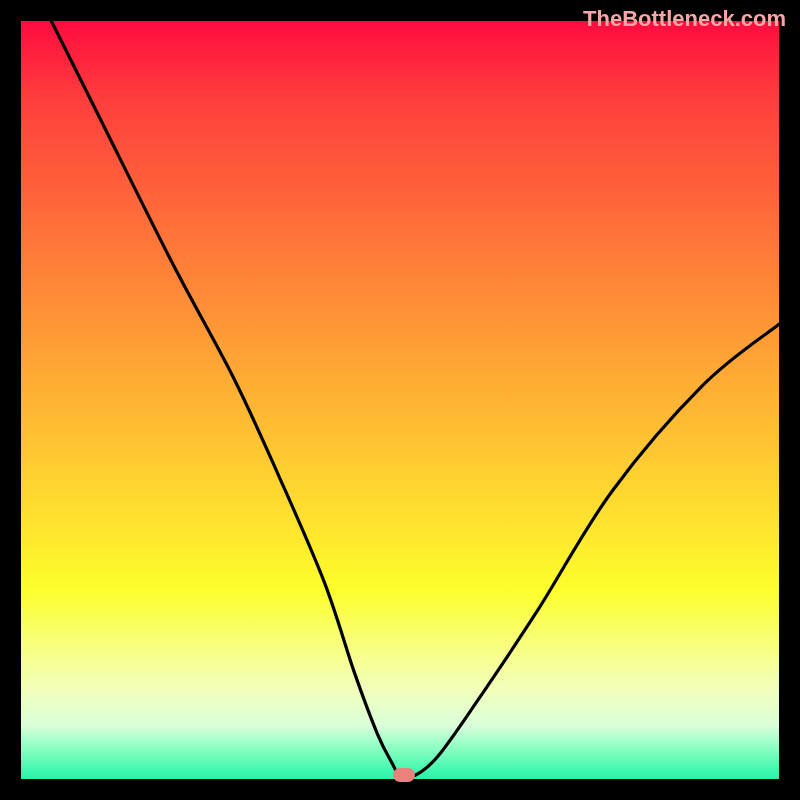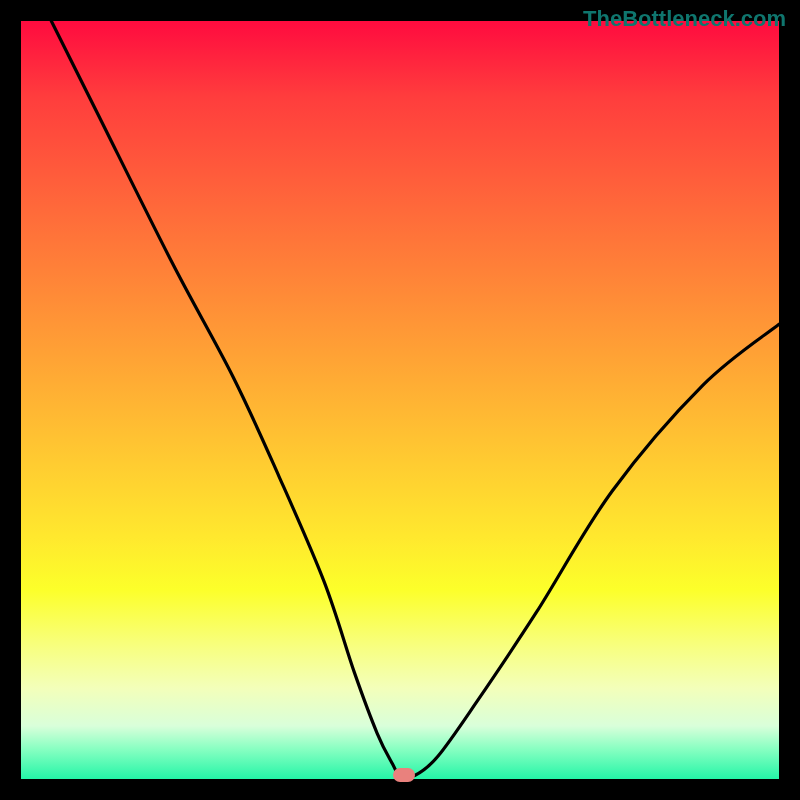--- a/index.html
+++ b/index.html
@@ -8,21 +8,21 @@
     height: 800px;
     background: #000;
     position: relative;
     font-family: Arial, sans-serif;
     overflow: hidden;
   }
   .watermark {
     position: absolute;
     top: 6px;
     right: 14px;
-    color: #0f766e;
+    color: #fca5a5;
     font-size: 22px;
     font-weight: bold;
     z-index: 10;
   }
   .plot-area {
     position: absolute;
     left: 21px;
     top: 21px;
     width: 758px;
     height: 758px;

